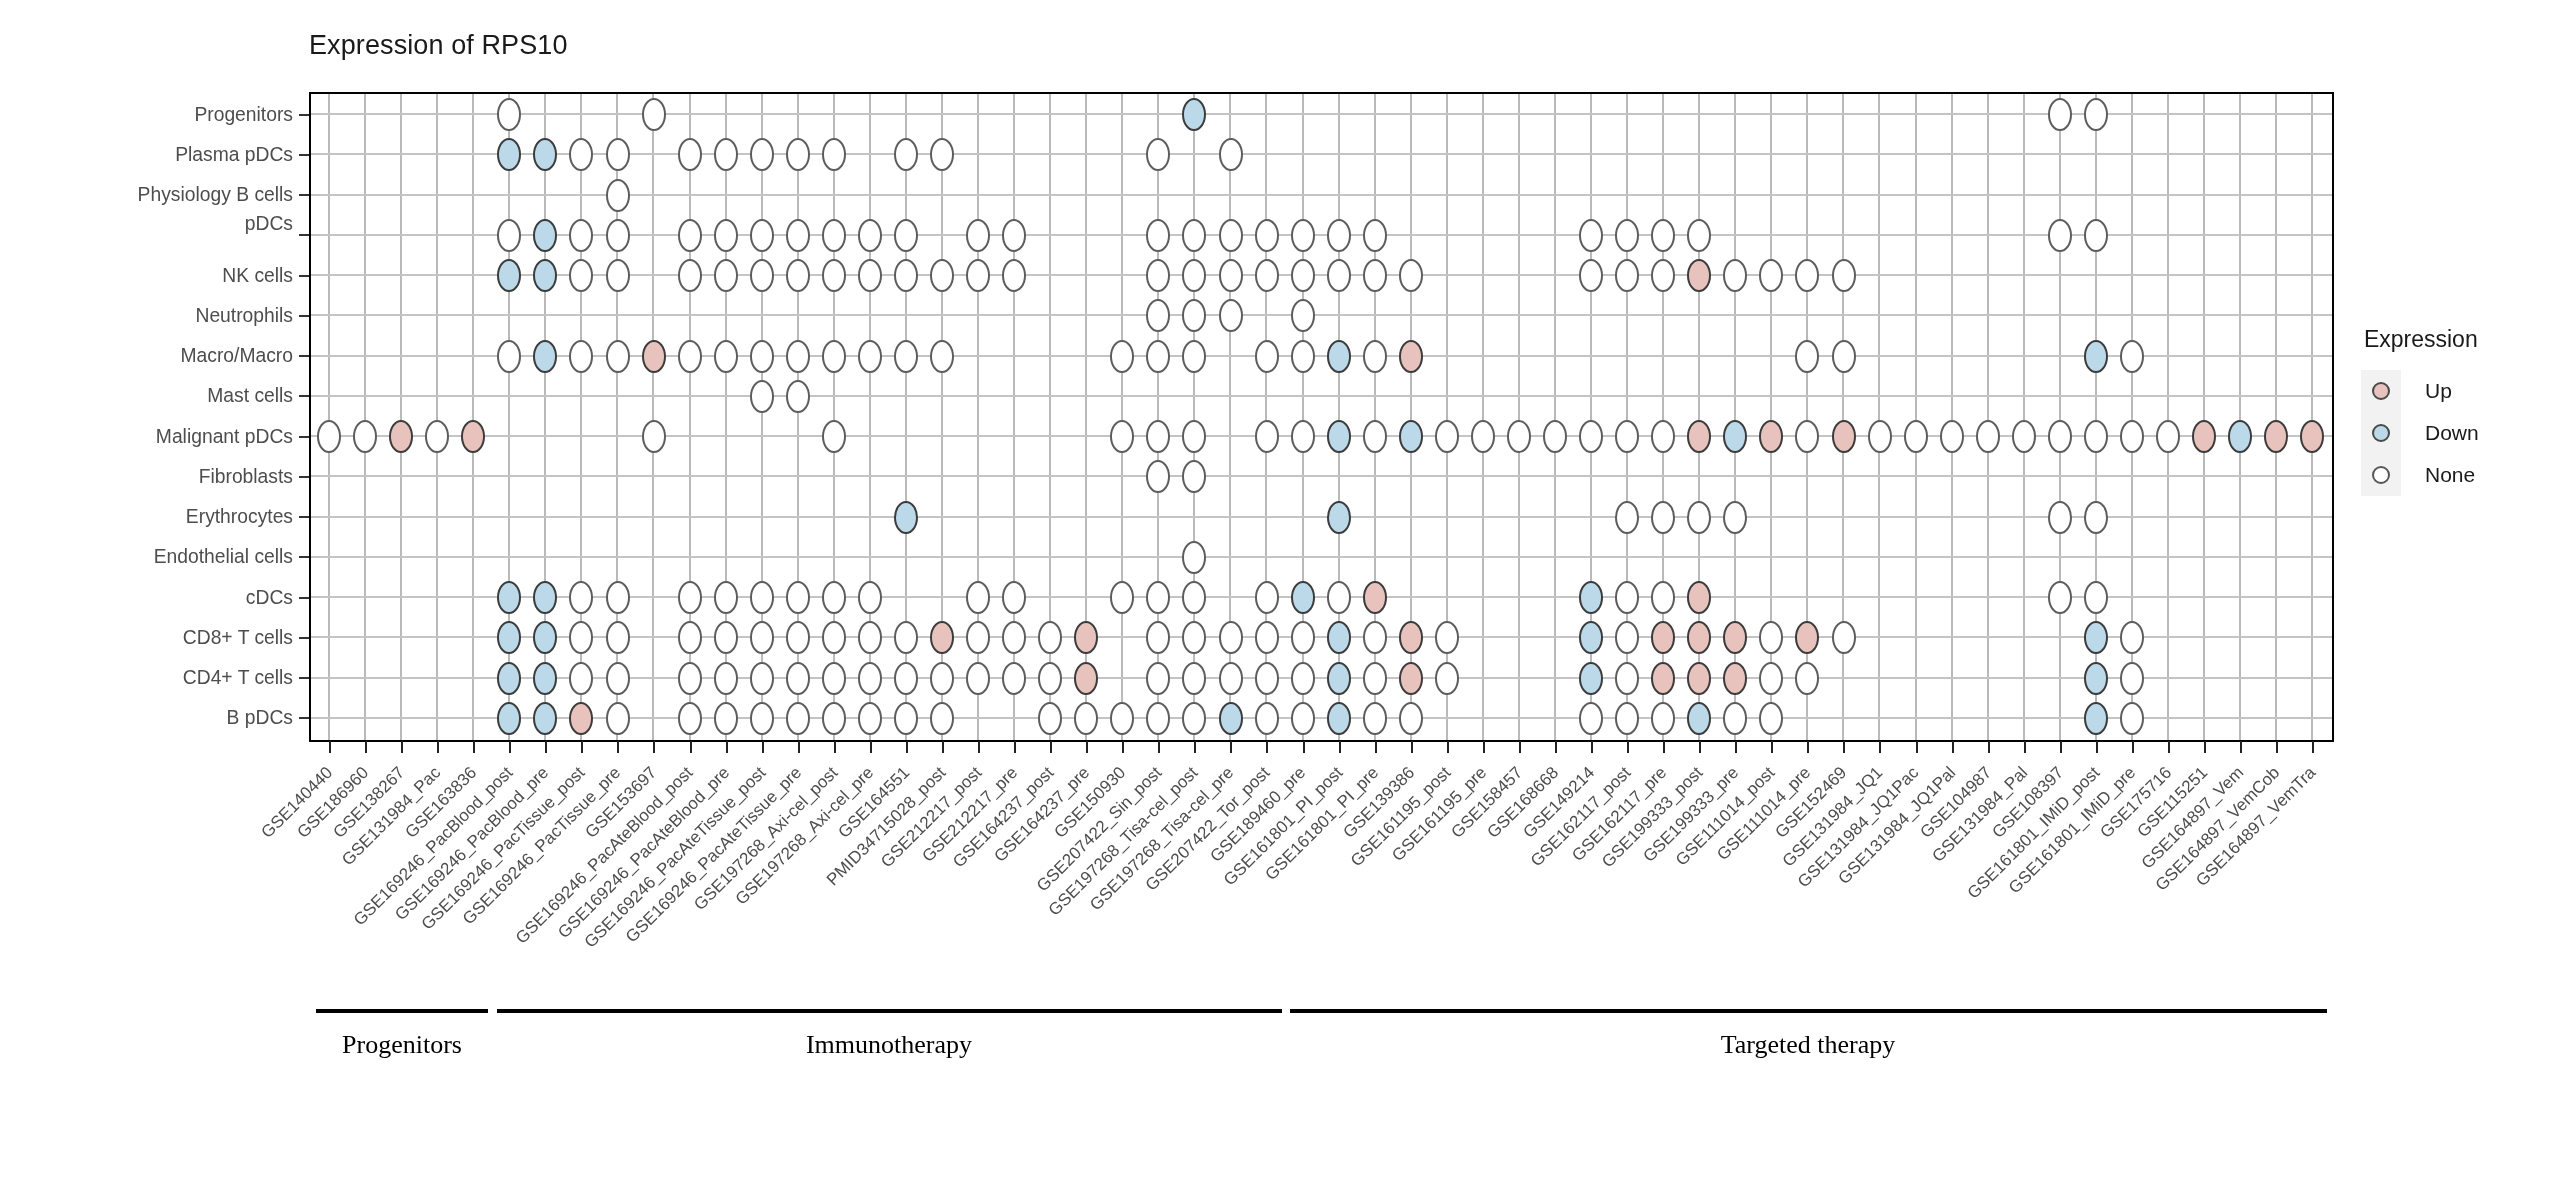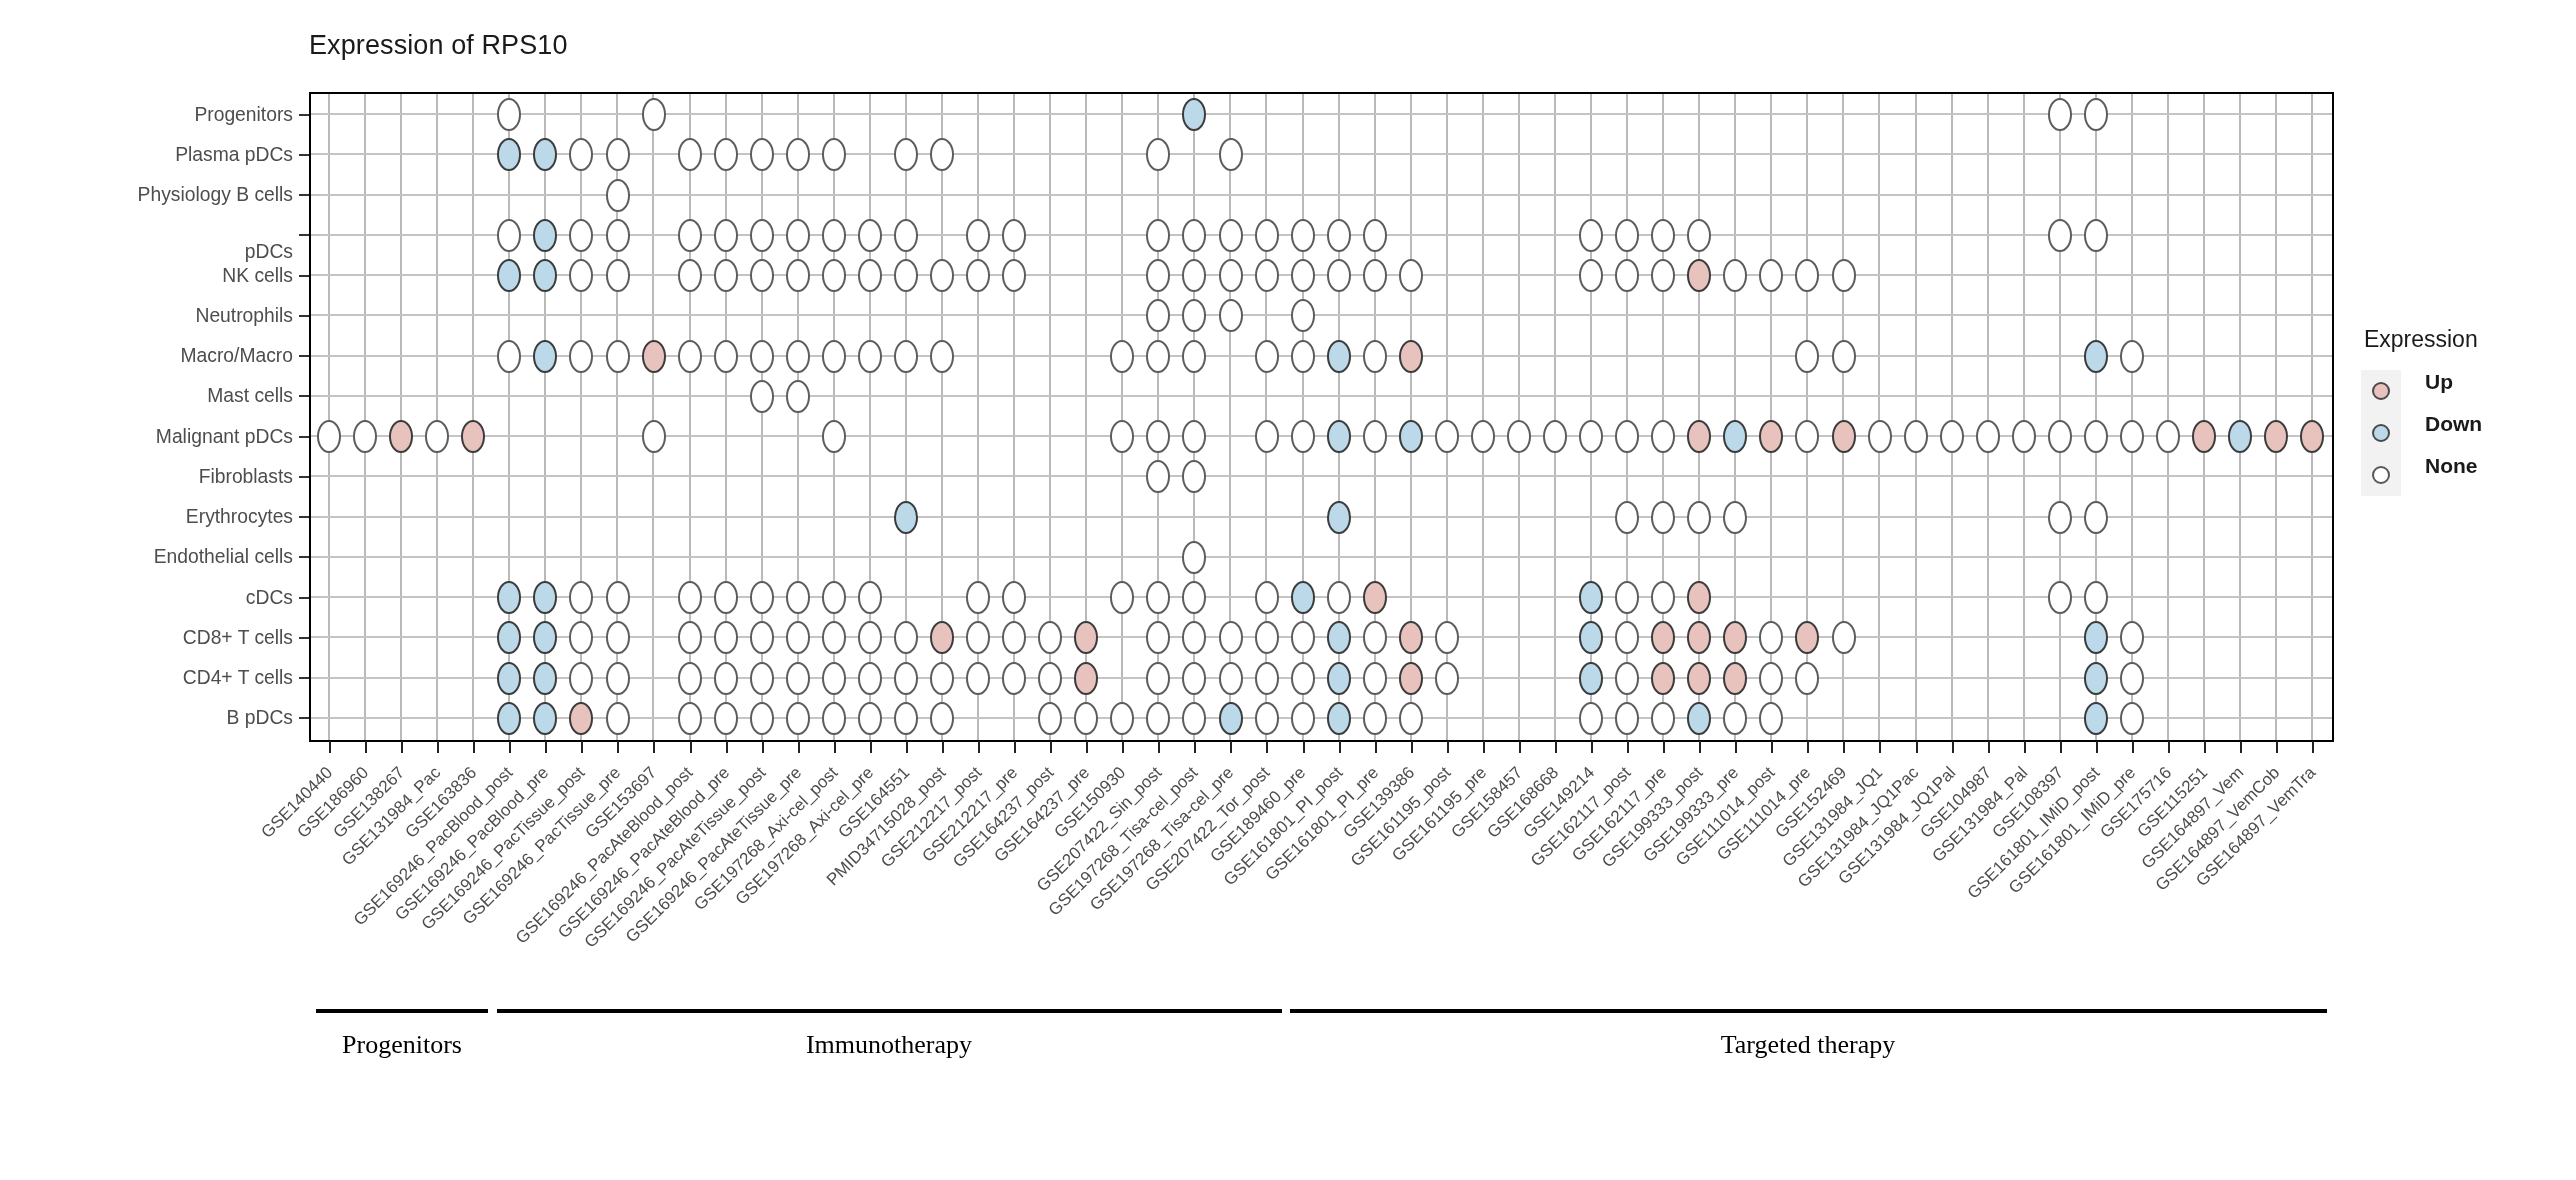--- a/index.html
+++ b/index.html
@@ -72,21 +72,21 @@
     font-size:26px;color:#000;
     text-align:center;white-space:nowrap;
     transform:translateX(-50%);
   }
 
   
   #legend{position:absolute;left:2361px;top:326px;width:208px;}
   .legend-title{
     font-size:23px;color:#1a1a1a;margin:0 0 17px 2.9px;white-space:nowrap;
   }
-  .legend-row{display:flex;align-items:flex-start;height:42px;font-weight:bold;}
+  .legend-row{display:flex;align-items:center;height:42px;}
   .legend-key{
     width:40px;height:42px;background:#f2f2f2;
     display:flex;align-items:center;justify-content:center;flex:0 0 auto;
   }
   .legend-swatch{
     width:18.6px;height:18.6px;border-radius:50%;
     border:2.1px solid #585858;box-sizing:border-box;background:#fff;
   }
   .legend-label{font-size:21px;color:#1a1a1a;margin-left:24px;white-space:nowrap;}
 </style>
@@ -459,21 +459,21 @@
   </div>
 
   <div id="yaxis">
       <div class="ytick" style="left: 299px; top: 114px;"></div>
       <div class="ylab" style="right: 2283px; top: 115px;">Progenitors</div>
       <div class="ytick" style="left: 299px; top: 154px;"></div>
       <div class="ylab" style="right: 2283px; top: 155px;">Plasma pDCs</div>
       <div class="ytick" style="left: 299px; top: 194px;"></div>
       <div class="ylab" style="right: 2283px; top: 195px;">Physiology B cells</div>
       <div class="ytick" style="left: 299px; top: 234px;"></div>
-      <div class="ylab" style="right: 2283px; top: 252px;">pDCs</div>
+      <div class="ylab" style="right: 2283px; top: 224px;">pDCs</div>
       <div class="ytick" style="left: 299px; top: 275px;"></div>
       <div class="ylab" style="right: 2283px; top: 276px;">NK cells</div>
       <div class="ytick" style="left: 299px; top: 315px;"></div>
       <div class="ylab" style="right: 2283px; top: 316px;">Neutrophils</div>
       <div class="ytick" style="left: 299px; top: 355px;"></div>
       <div class="ylab" style="right: 2283px; top: 356px;">Macro/Macro</div>
       <div class="ytick" style="left: 299px; top: 395px;"></div>
       <div class="ylab" style="right: 2283px; top: 396px;">Mast cells</div>
       <div class="ytick" style="left: 299px; top: 436px;"></div>
       <div class="ylab" style="right: 2283px; top: 437px;">Malignant pDCs</div>

